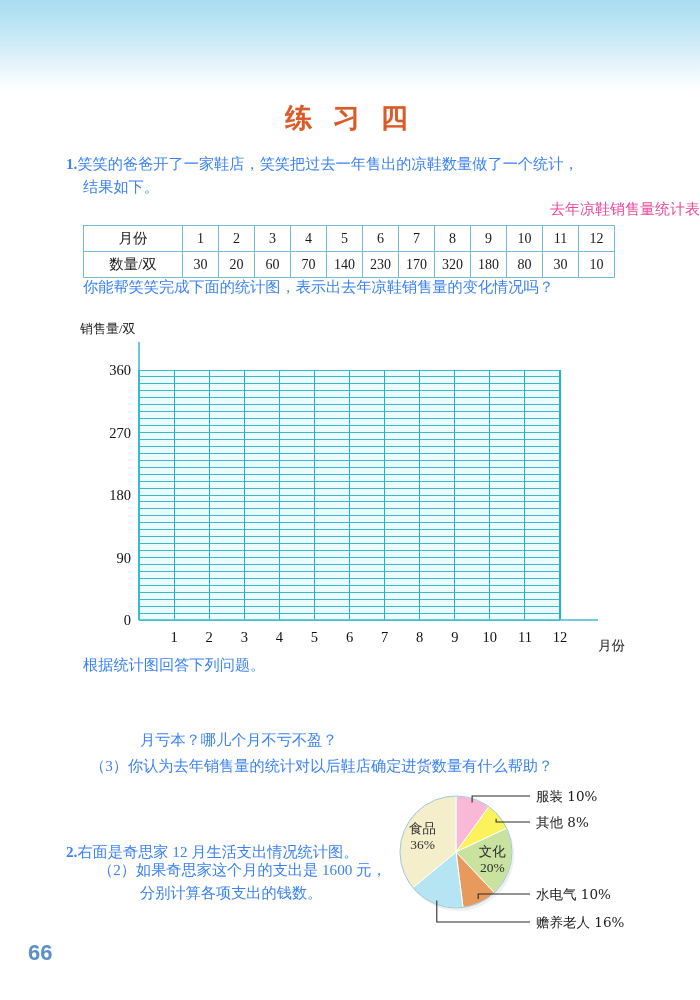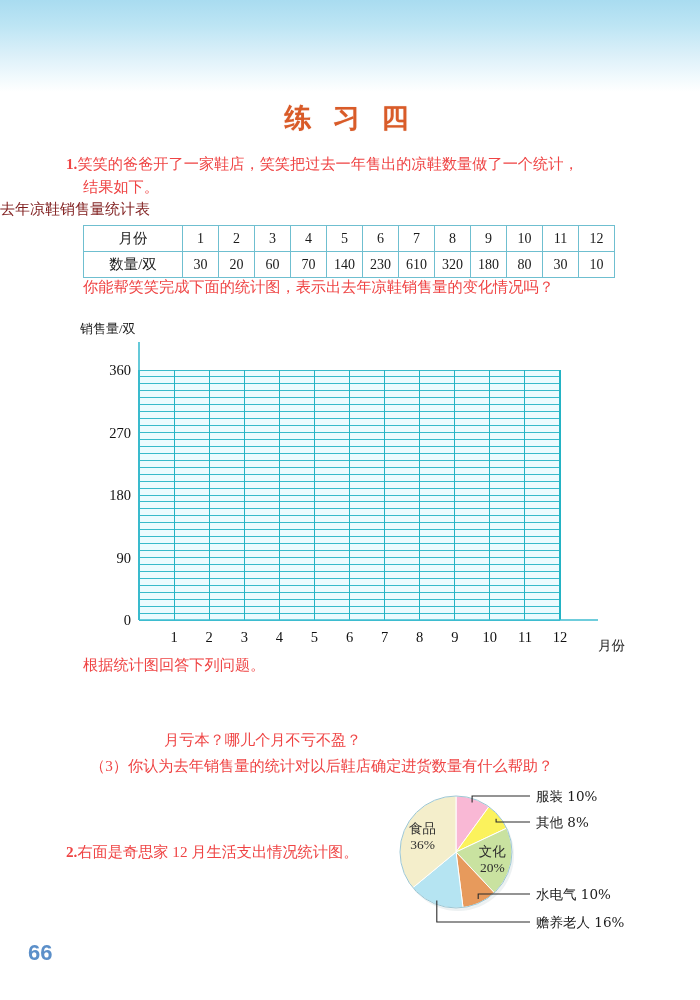--- a/index.html
+++ b/index.html
@@ -22,56 +22,56 @@
     position: absolute;
     top: 0; left: 0;
     width: 700px; height: 92px;
     background: linear-gradient(to bottom, #a9dcf0 0%, #bde5f4 28%, #dcf0f9 60%, #f2fafd 85%, #ffffff 100%);
   }
   
   .title {
     position: absolute;
     top: 100px; left: 0; width: 700px;
     text-align: center;
-    font-family: Liberation Sans, sans-serif;
+    font-family: Liberation Serif, serif;
     font-size: 27px;
     font-weight: bold;
     letter-spacing: 7px;
     color: #d95b28;
     text-shadow: 0 0 1px rgba(200,70,20,0.35);
   }
   
   .txt {
     position: absolute;
     font-size: 15.2px;
     line-height: 23px;
-    color: #ef4444;
+    color: #3b82f6;
     white-space: nowrap;
   }
   .qnum {
     font-family: "Liberation Serif", serif;
     font-weight: bold;
   }
   
   #q1-line1 { top: 152px; left: 66px; }
   #q1-line2 { top: 175px; left: 83px; }
   #q1-prompt { top: 275px; left: 83px; }
   #q1-sub { top: 653px; left: 83px; }
   #q1-a { top: 679px; left: 90px; }
   #q1-b1 { top: 705px; left: 90px; }
-  #q1-b2 { top: 728px; left: 140px; margin-left: 24px; }
+  #q1-b2 { top: 728px; left: 140px; }
   #q1-c { top: 754px; left: 90px; }
 
   
   .table-caption {
     position: absolute;
     top: 200px; left: 0; width: 700px;
-    text-align: left;
+    text-align: right;
     font-size: 15px;
-    color: #7f1d1d;
+    color: #ec4899;
   }
   .stat-table {
     position: absolute;
     top: 225px; left: 83px;
     border-collapse: collapse;
     font-size: 14px;
   }
   .stat-table td {
     border: 1px solid #6fbfd0;
     text-align: center;
@@ -159,21 +159,21 @@
       <td class="val">12</td>
     </tr>
     <tr>
       <td class="hdr">数量/双</td>
       <td class="val">30</td>
       <td class="val">20</td>
       <td class="val">60</td>
       <td class="val">70</td>
       <td class="val">140</td>
       <td class="val">230</td>
-      <td class="val">610</td>
+      <td class="val">170</td>
       <td class="val">320</td>
       <td class="val">180</td>
       <td class="val">80</td>
       <td class="val">30</td>
       <td class="val">10</td>
     </tr>
   </tbody>
     </table>
 
   <div class="txt" id="q1-prompt">你能帮笑笑完成下面的统计图，表示出去年凉鞋销售量的变化情况吗？</div>
@@ -254,20 +254,22 @@
         <text x="446.9166666666667" y="312" text-anchor="middle" font-family="&quot;Liberation Serif&quot;, serif" font-size="14.5" fill="#111">11</text>
         <text x="482" y="312" text-anchor="middle" font-family="&quot;Liberation Serif&quot;, serif" font-size="14.5" fill="#111">12</text>
       </svg>
     </div>
 
   <div class="txt" id="q1-sub">根据统计图回答下列问题。</div>
   <div class="txt" id="q1-b2">月亏本？哪儿个月不亏不盈？</div>
   <div class="txt" id="q1-c">（3）你认为去年销售量的统计对以后鞋店确定进货数量有什么帮助？</div>
 
   <div class="txt" id="q2-line1"><span class="qnum">2.</span><span>右面是奇思家 12 月生活支出情况统计图。</span></div>
+  <div class="txt" id="q2-b1">（2）如果奇思家这个月的支出是 1600 元，</div>
+  <div class="txt" id="q2-b2">分别计算各项支出的钱数。</div>
 
   <div id="pie">
       <svg width="300" height="160">
         <ellipse cx="78" cy="73" rx="56" ry="56" fill="#dfe6e8" opacity="0.55"></ellipse>
         <path d="M 76 70 L 76.00 14.00 A 56 56 0 0 1 108.92 24.70 Z" fill="#f9b8d5" stroke="#ffffff" stroke-width="1"></path>
         <path d="M 76 70 L 108.92 24.70 A 56 56 0 0 1 126.67 46.16 Z" fill="#fbf25c" stroke="#ffffff" stroke-width="1"></path>
         <path d="M 76 70 L 126.67 46.16 A 56 56 0 0 1 114.33 110.82 Z" fill="#c9e2a0" stroke="#ffffff" stroke-width="1"></path>
         <path d="M 76 70 L 114.33 110.82 A 56 56 0 0 1 83.02 125.56 Z" fill="#e79a5c" stroke="#ffffff" stroke-width="1"></path>
         <path d="M 76 70 L 83.02 125.56 A 56 56 0 0 1 32.85 105.70 Z" fill="#b5e4f2" stroke="#ffffff" stroke-width="1"></path>
         <path d="M 76 70 L 32.85 105.70 A 56 56 0 0 1 76.00 14.00 Z" fill="#f4eecb" stroke="#ffffff" stroke-width="1"></path>

